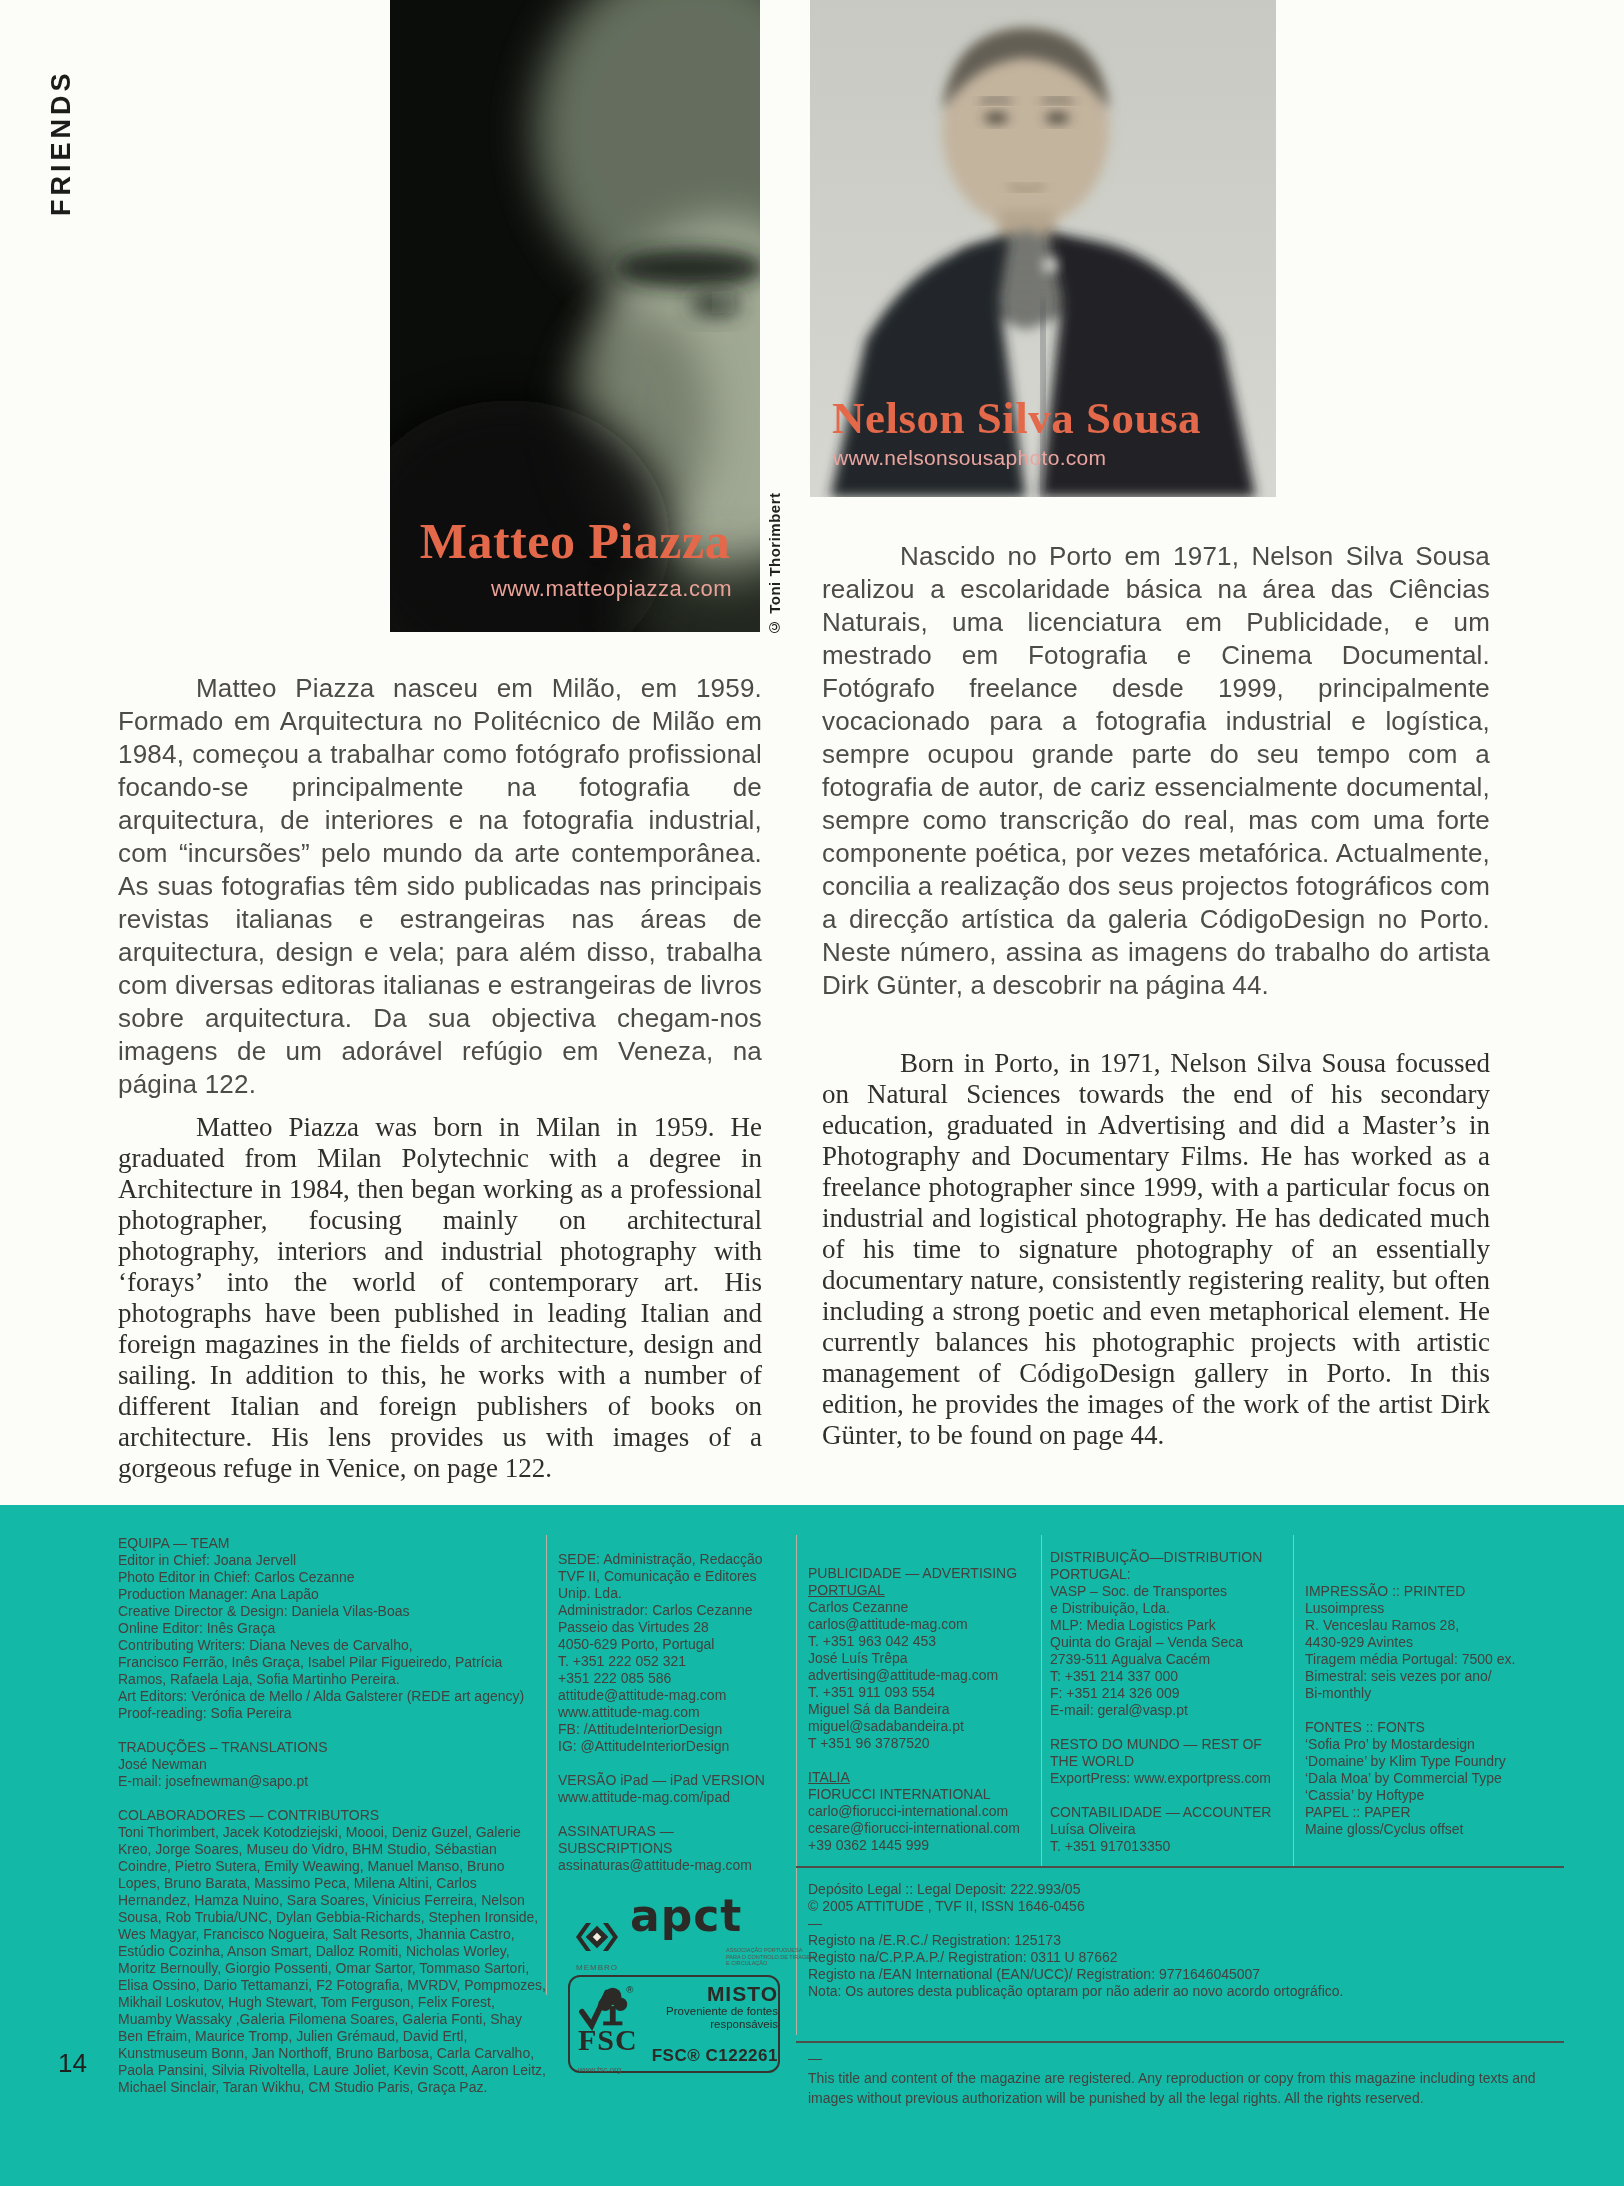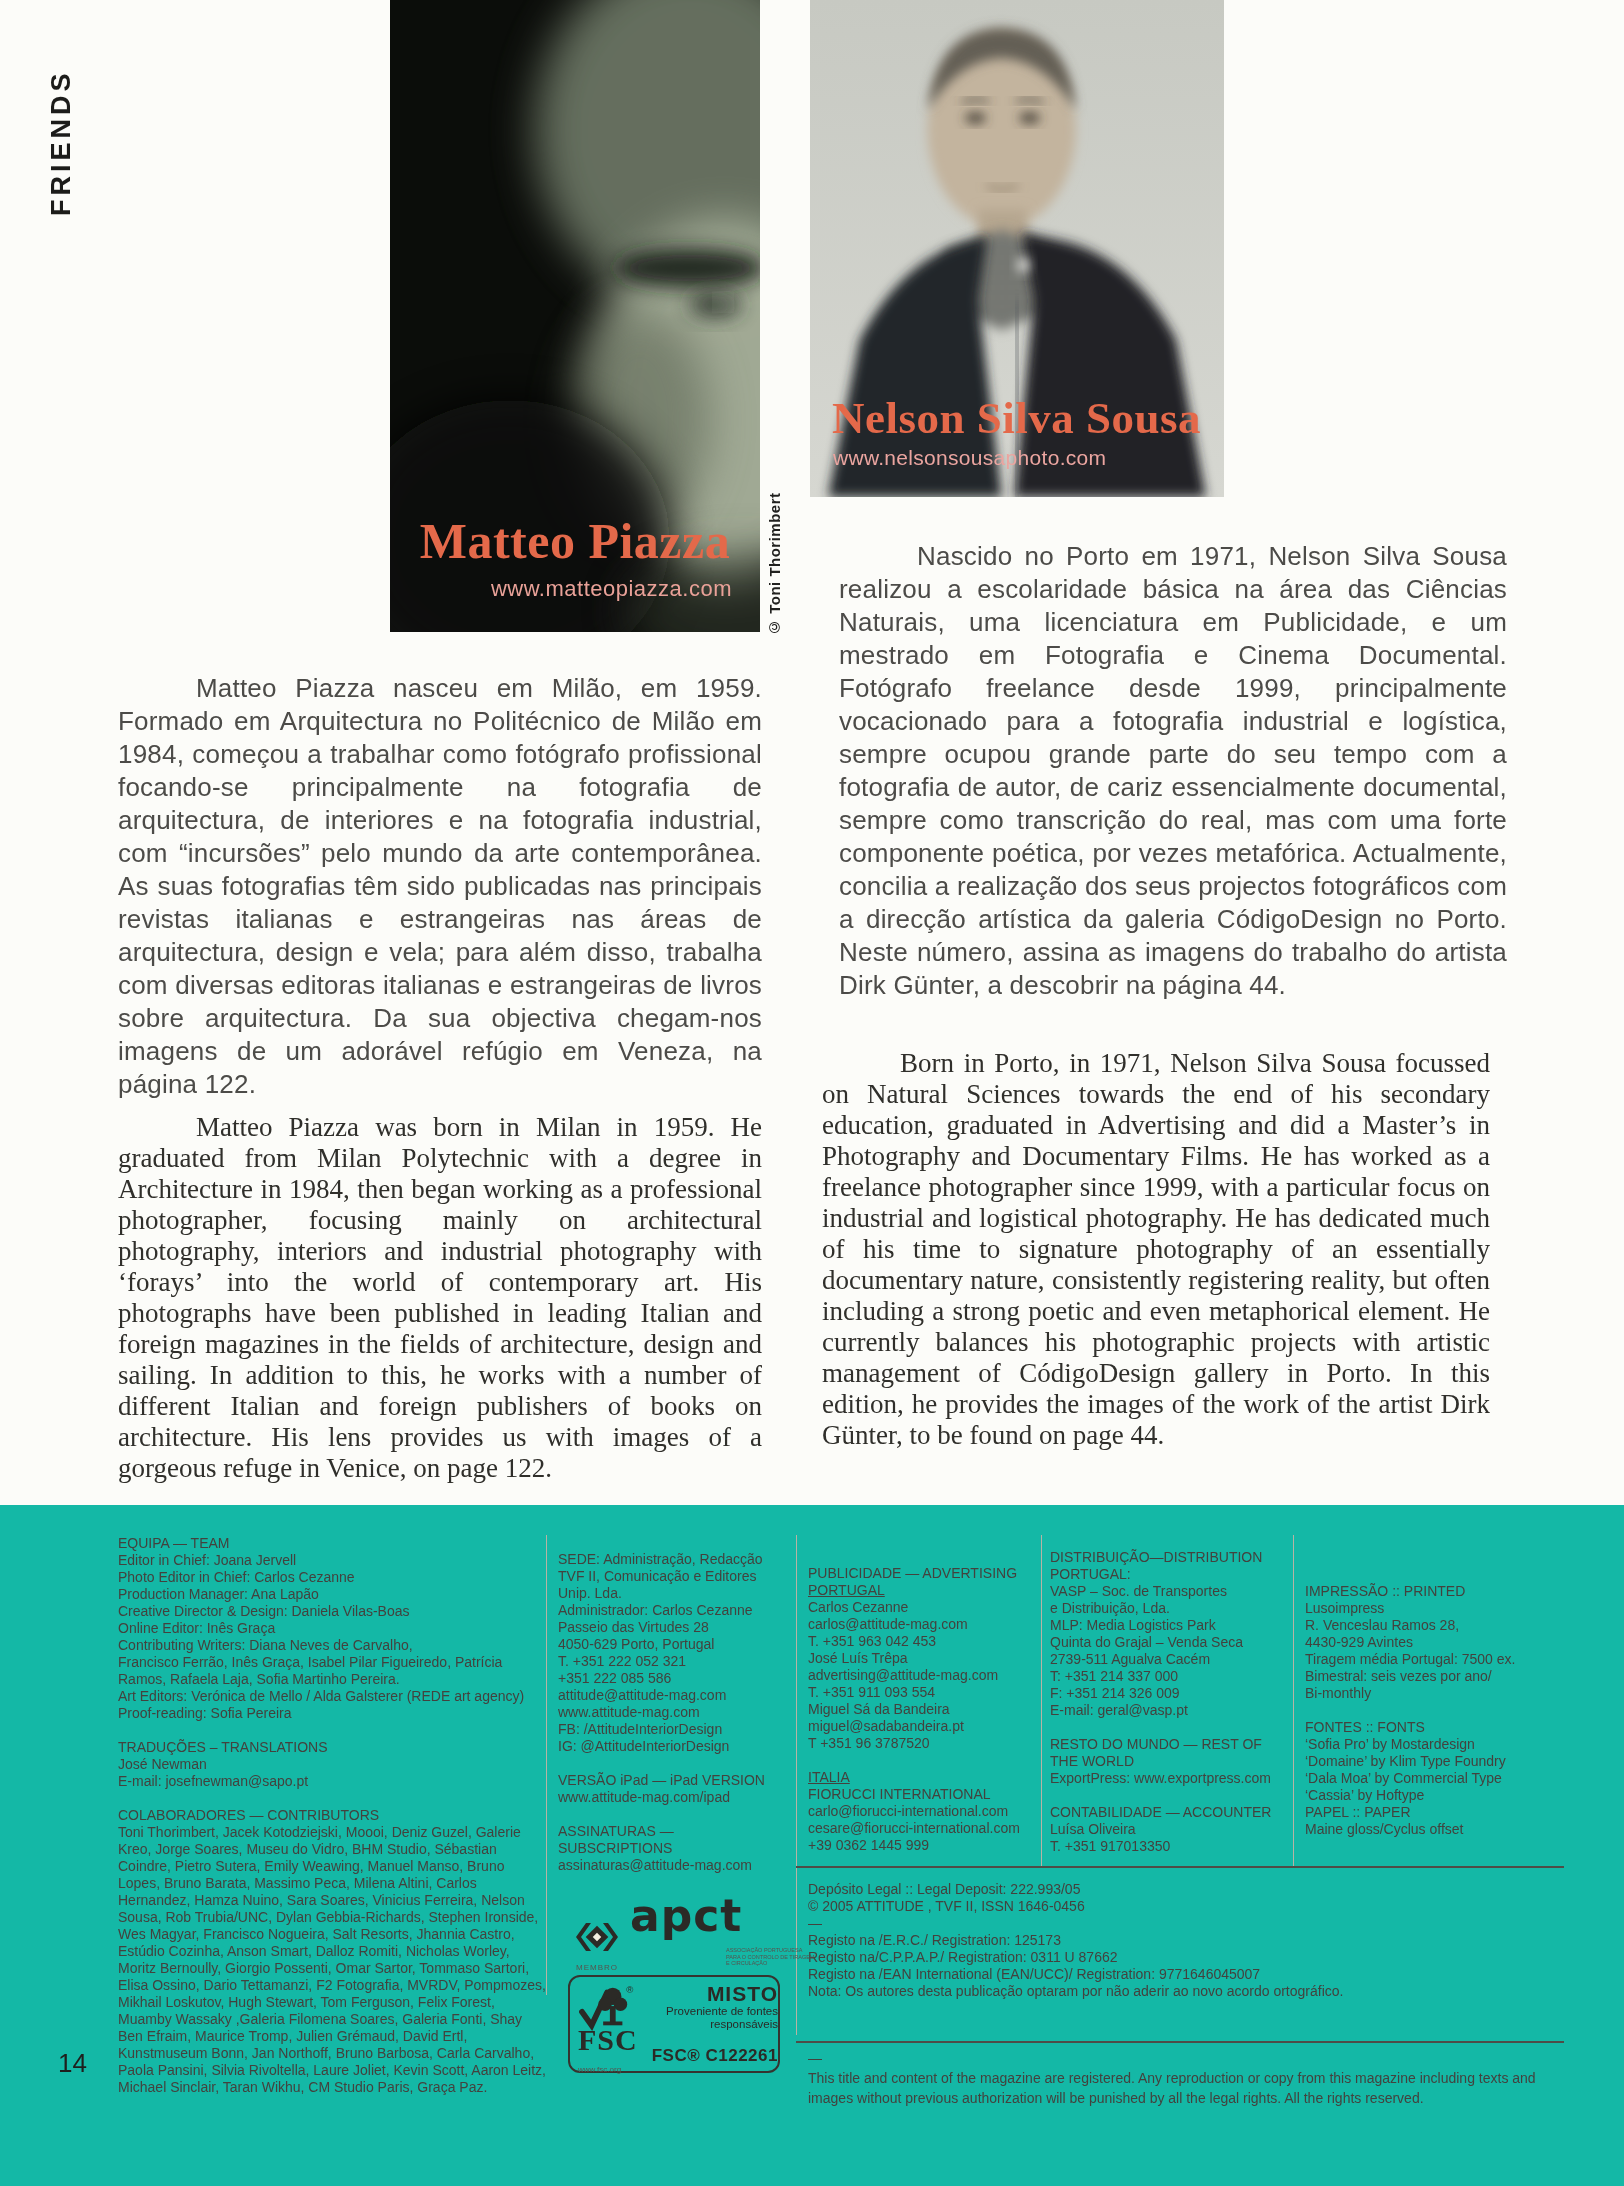--- a/index.html
+++ b/index.html
@@ -19,21 +19,21 @@
   .credit {
     position:absolute; left:766px; top:298px; height:338px;
     writing-mode:vertical-rl; transform:rotate(180deg);
     font-size:15px; font-weight:bold; letter-spacing:.5px; color:#21211f;
   }
 
   
   .photo { position:absolute; overflow:hidden; }
   .photo svg { display:block; width:100%; height:100%; }
   .photo-matteo { left:390px; top:0; width:370px; height:632px; background:#7f1d1d; }
-  .photo-nelson { left:810px; top:0; width:414px; height:497px; background:#d0d2cb;text-align:right; }
+  .photo-nelson { left:810px; top:0; width:466px; height:497px; background:#d0d2cb;text-align:right; }
   .m-name {
     position:absolute; left:0; bottom:62px; width:100%; text-align:center;
     font-family:"Liberation Serif", serif; font-weight:bold; font-size:50px;
     color:#e4694a; letter-spacing:0.5px;
   }
   .m-url {
     position:absolute; right:28px; bottom:30px;
     font-size:22px; color:#e9a198; letter-spacing:.5px;
   }
   .n-name {
@@ -45,21 +45,21 @@
     position:absolute; left:23px; top:446px;
     font-size:21px; color:#eba5a0; letter-spacing:.3px;
   }
 
   
   .bio { position:absolute; text-align:justify; text-indent:78px; }
   .sans { font-size:26px; line-height:33px; color:#4c4b48; letter-spacing:.2px; }
   .serif { font-family:"Liberation Serif", serif; font-size:27px; line-height:31px; color:#302f2b; }
   .bio-matteo-pt { left:118px; top:672px;  width:644px; }
   .bio-matteo-en { left:118px; top:1112px; width:644px; }
-  .bio-nelson-pt { left:822px; top:540px;  width:668px;margin-left:17px; }
+  .bio-nelson-pt { left:822px; top:540px;  width:668px; }
   .bio-nelson-en { left:822px; top:1048px; width:668px; }
 
   
   .masthead {
     position:absolute; left:0; top:1505px; width:1624px; height:681px;
     background:#14b8a6; font-size:14px; line-height:17px; color:#43423e;
   }
   .mcol { position:absolute; }
   .mcol .line, .mcol .mh, .legal div, .legal-en div { font-size:14px; line-height:17px; }
   .col1 { left:118px;  top:30px; width:428px; }

